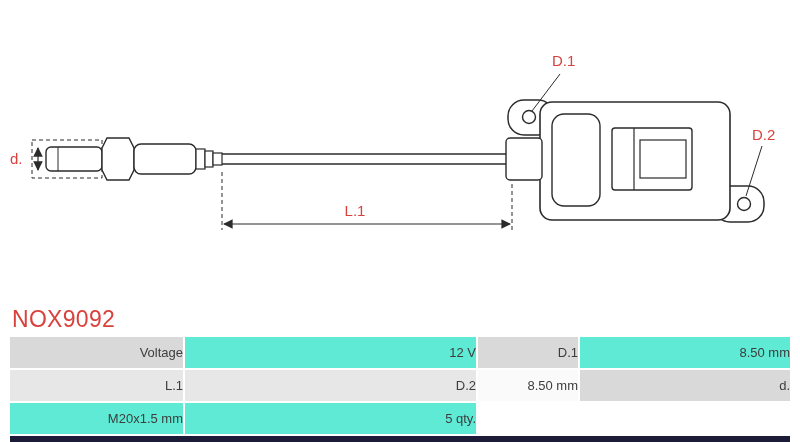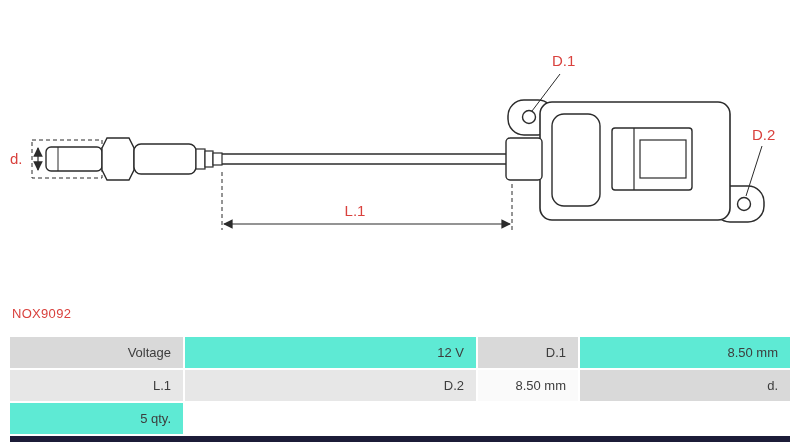--- a/index.html
+++ b/index.html
@@ -13,41 +13,40 @@
   }
   .diagram-wrap {
     position: absolute;
     top: 0; left: 0;
     width: 800px; height: 300px;
   }
   .part-number {
     position: absolute;
     left: 12px;
     top: 306px;
-    font-size: 13px;
+    font-size: 23px;
     color: #d9413d;
     letter-spacing: 0.3px;
   }
   .spec-table {
     position: absolute;
     left: 10px;
     top: 337px;
     width: 780px;
     display: grid;
     grid-template-columns: 173px 291px 100px 210px;
     grid-auto-rows: 31px;
     gap: 2px;
     font-size: 13px;
     color: #3d3d3d;
   }
   .cell {
     display: flex;
     align-items: center;
     justify-content: flex-end;
-    padding-right: 12px;
     box-sizing: border-box;
   }
   .lab-a { background: #d9d9d9; }
   .val-a { background: #5eead4; }
   .lab-b { background: #e7e7e7; }
   .val-b { background: #fafafa; }
   .footer-bar {
     position: absolute;
     left: 10px;
     bottom: 0;
@@ -126,16 +125,17 @@
   <div class="cell lab-a">Voltage</div>
   <div class="cell val-a">12 V</div>
   <div class="cell lab-a">D.1</div>
   <div class="cell val-a">8.50 mm</div>
 
   <div class="cell lab-b">L.1</div>
   <div class="cell lab-b">D.2</div>
   <div class="cell val-b">8.50 mm</div>
 
   <div class="cell lab-a">d.</div>
+  <div class="cell val-a">M20x1.5 mm</div>
   <div class="cell val-a">5 qty.</div>
 </div>
 
 <div class="footer-bar"></div>
 
 </body></html>

